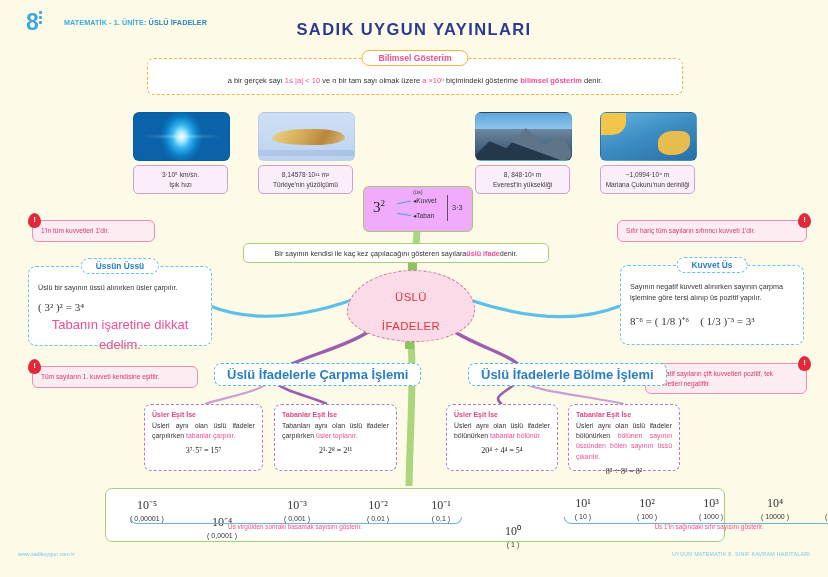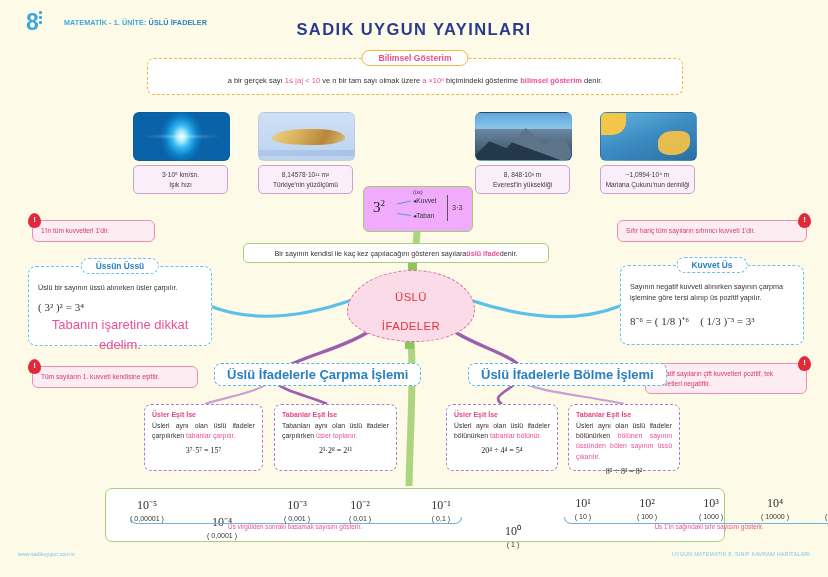--- a/index.html
+++ b/index.html
@@ -365,21 +365,21 @@
       <div class="v">( 0,00001 )</div>
     </div>
     <div class="powcell" style="left:81px;top:24px;">
       <div class="p">10⁻⁴</div>
       <div class="v">( 0,0001 )</div>
     </div>
     <div class="powcell" style="left:156px;top:7px;">
       <div class="p">10⁻³</div>
       <div class="v">( 0,001 )</div>
     </div>
-    <div class="powcell" style="left:219px;top:7px;">
+    <div class="powcell" style="left:237px;top:7px;">
       <div class="p">10⁻²</div>
       <div class="v">( 0,01 )</div>
     </div>
     <div class="powcell" style="left:300px;top:7px;">
       <div class="p">10⁻¹</div>
       <div class="v">( 0,1 )</div>
     </div>
     <div class="powcell" style="left:372px;top:7px;margin-top:26px;">
       <div class="p">10⁰</div>
       <div class="v">( 1 )</div>

